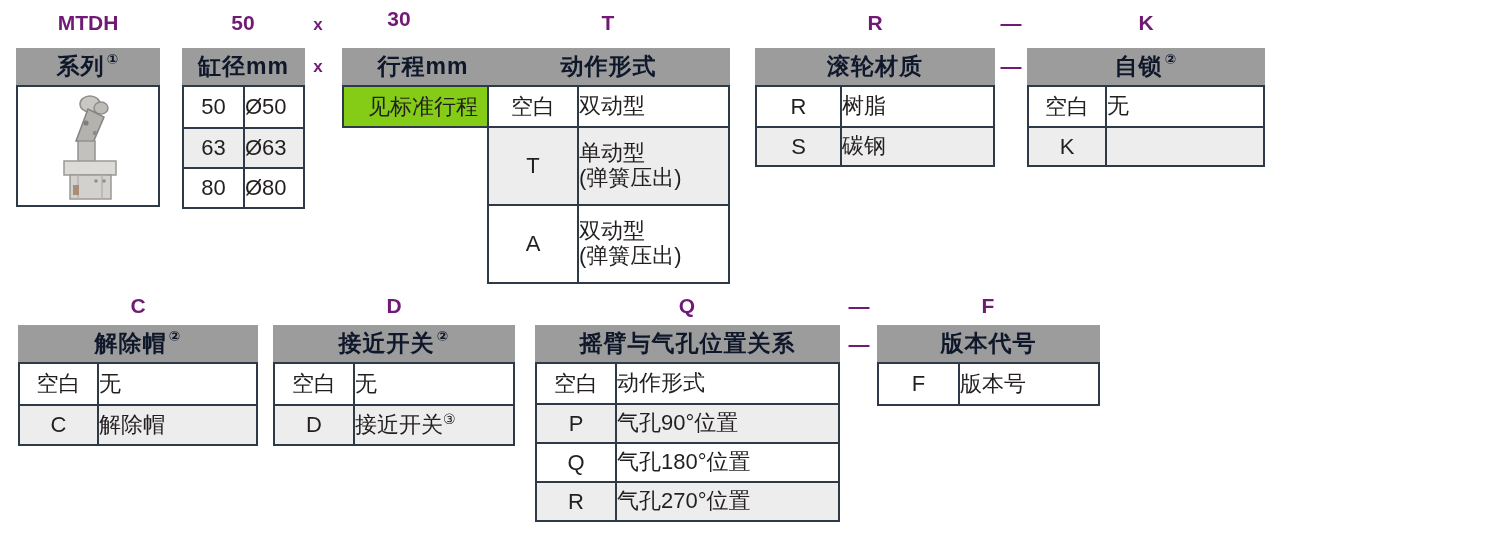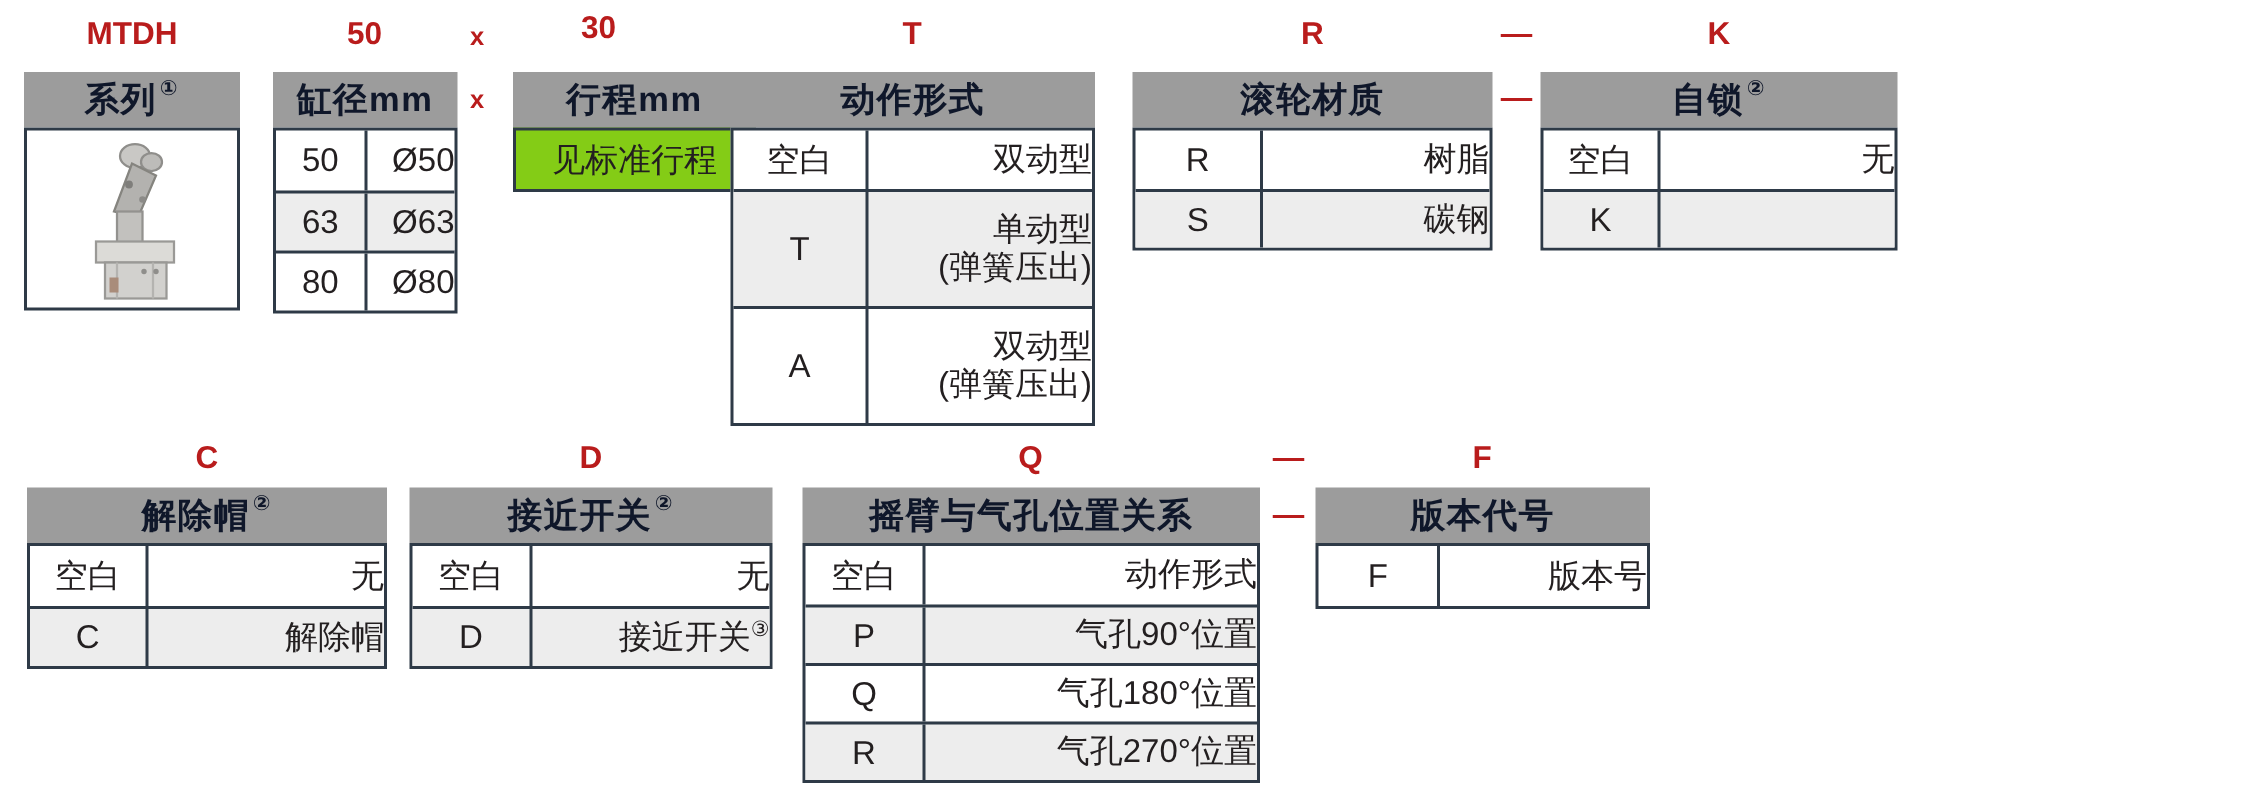--- a/index.html
+++ b/index.html
@@ -1,35 +1,35 @@
 <!DOCTYPE html>
 <html><head>
 <meta charset="utf-8">
 <style>
   html,body{margin:0;padding:0;background:#ffffff;}
   body{font-family:"Liberation Sans","DejaVu Sans",sans-serif;color:#231f20;}
   #canvas{position:relative;width:1505px;height:539px;background:#ffffff;overflow:hidden;}
 
   
   .letter{position:absolute;transform:translateX(-50%);font-weight:700;font-size:21px;
-          color:#b91c1c;white-space:nowrap;line-height:28px;text-align:center;}
+          color:#701a75;white-space:nowrap;line-height:28px;text-align:center;}
   .letter.small{font-size:17px;}
 
   
   .tbl{position:absolute;}
   .hdr{height:37px;background:#9c9c9c;color:#0f172a;font-weight:700;font-size:23px;
        display:flex;align-items:center;justify-content:center;letter-spacing:1px;}
   .hdr .sup{font-size:14px;margin-left:2px;transform:translateY(-8px);}
   .rows{border:2px solid #2e3a47;background:#ffffff;}
   .row{display:flex;box-sizing:border-box;}
   .row + .row{border-top:2px solid #2e3a47;}
   .row:nth-child(even){background:#ededed;}
   .code{width:var(--codew,80px);flex-shrink:0;border-right:2px solid #2e3a47;
         display:flex;align-items:center;justify-content:center;font-size:22px;box-sizing:border-box;}
-  .desc{flex:1;display:flex;flex-direction:column;align-items:flex-end;justify-content:center;
+  .desc{flex:1;display:flex;flex-direction:column;align-items:flex-start;justify-content:center;
         font-size:22px;line-height:1.12;}
   .supd{font-size:14px;vertical-align:8px;}
   .h39{height:39px}.h40{height:40px}.h78{height:78px}
   .note{border:2px solid #2e3a47;height:39px;display:flex;align-items:center;justify-content:center;
         font-size:22px;background:#84cc16;box-sizing:content-box;}
   .imgbox{border:2px solid #2e3a47;height:118px;background:#ffffff;
           display:flex;align-items:center;justify-content:center;}
 </style>
 </head>
 <body>

